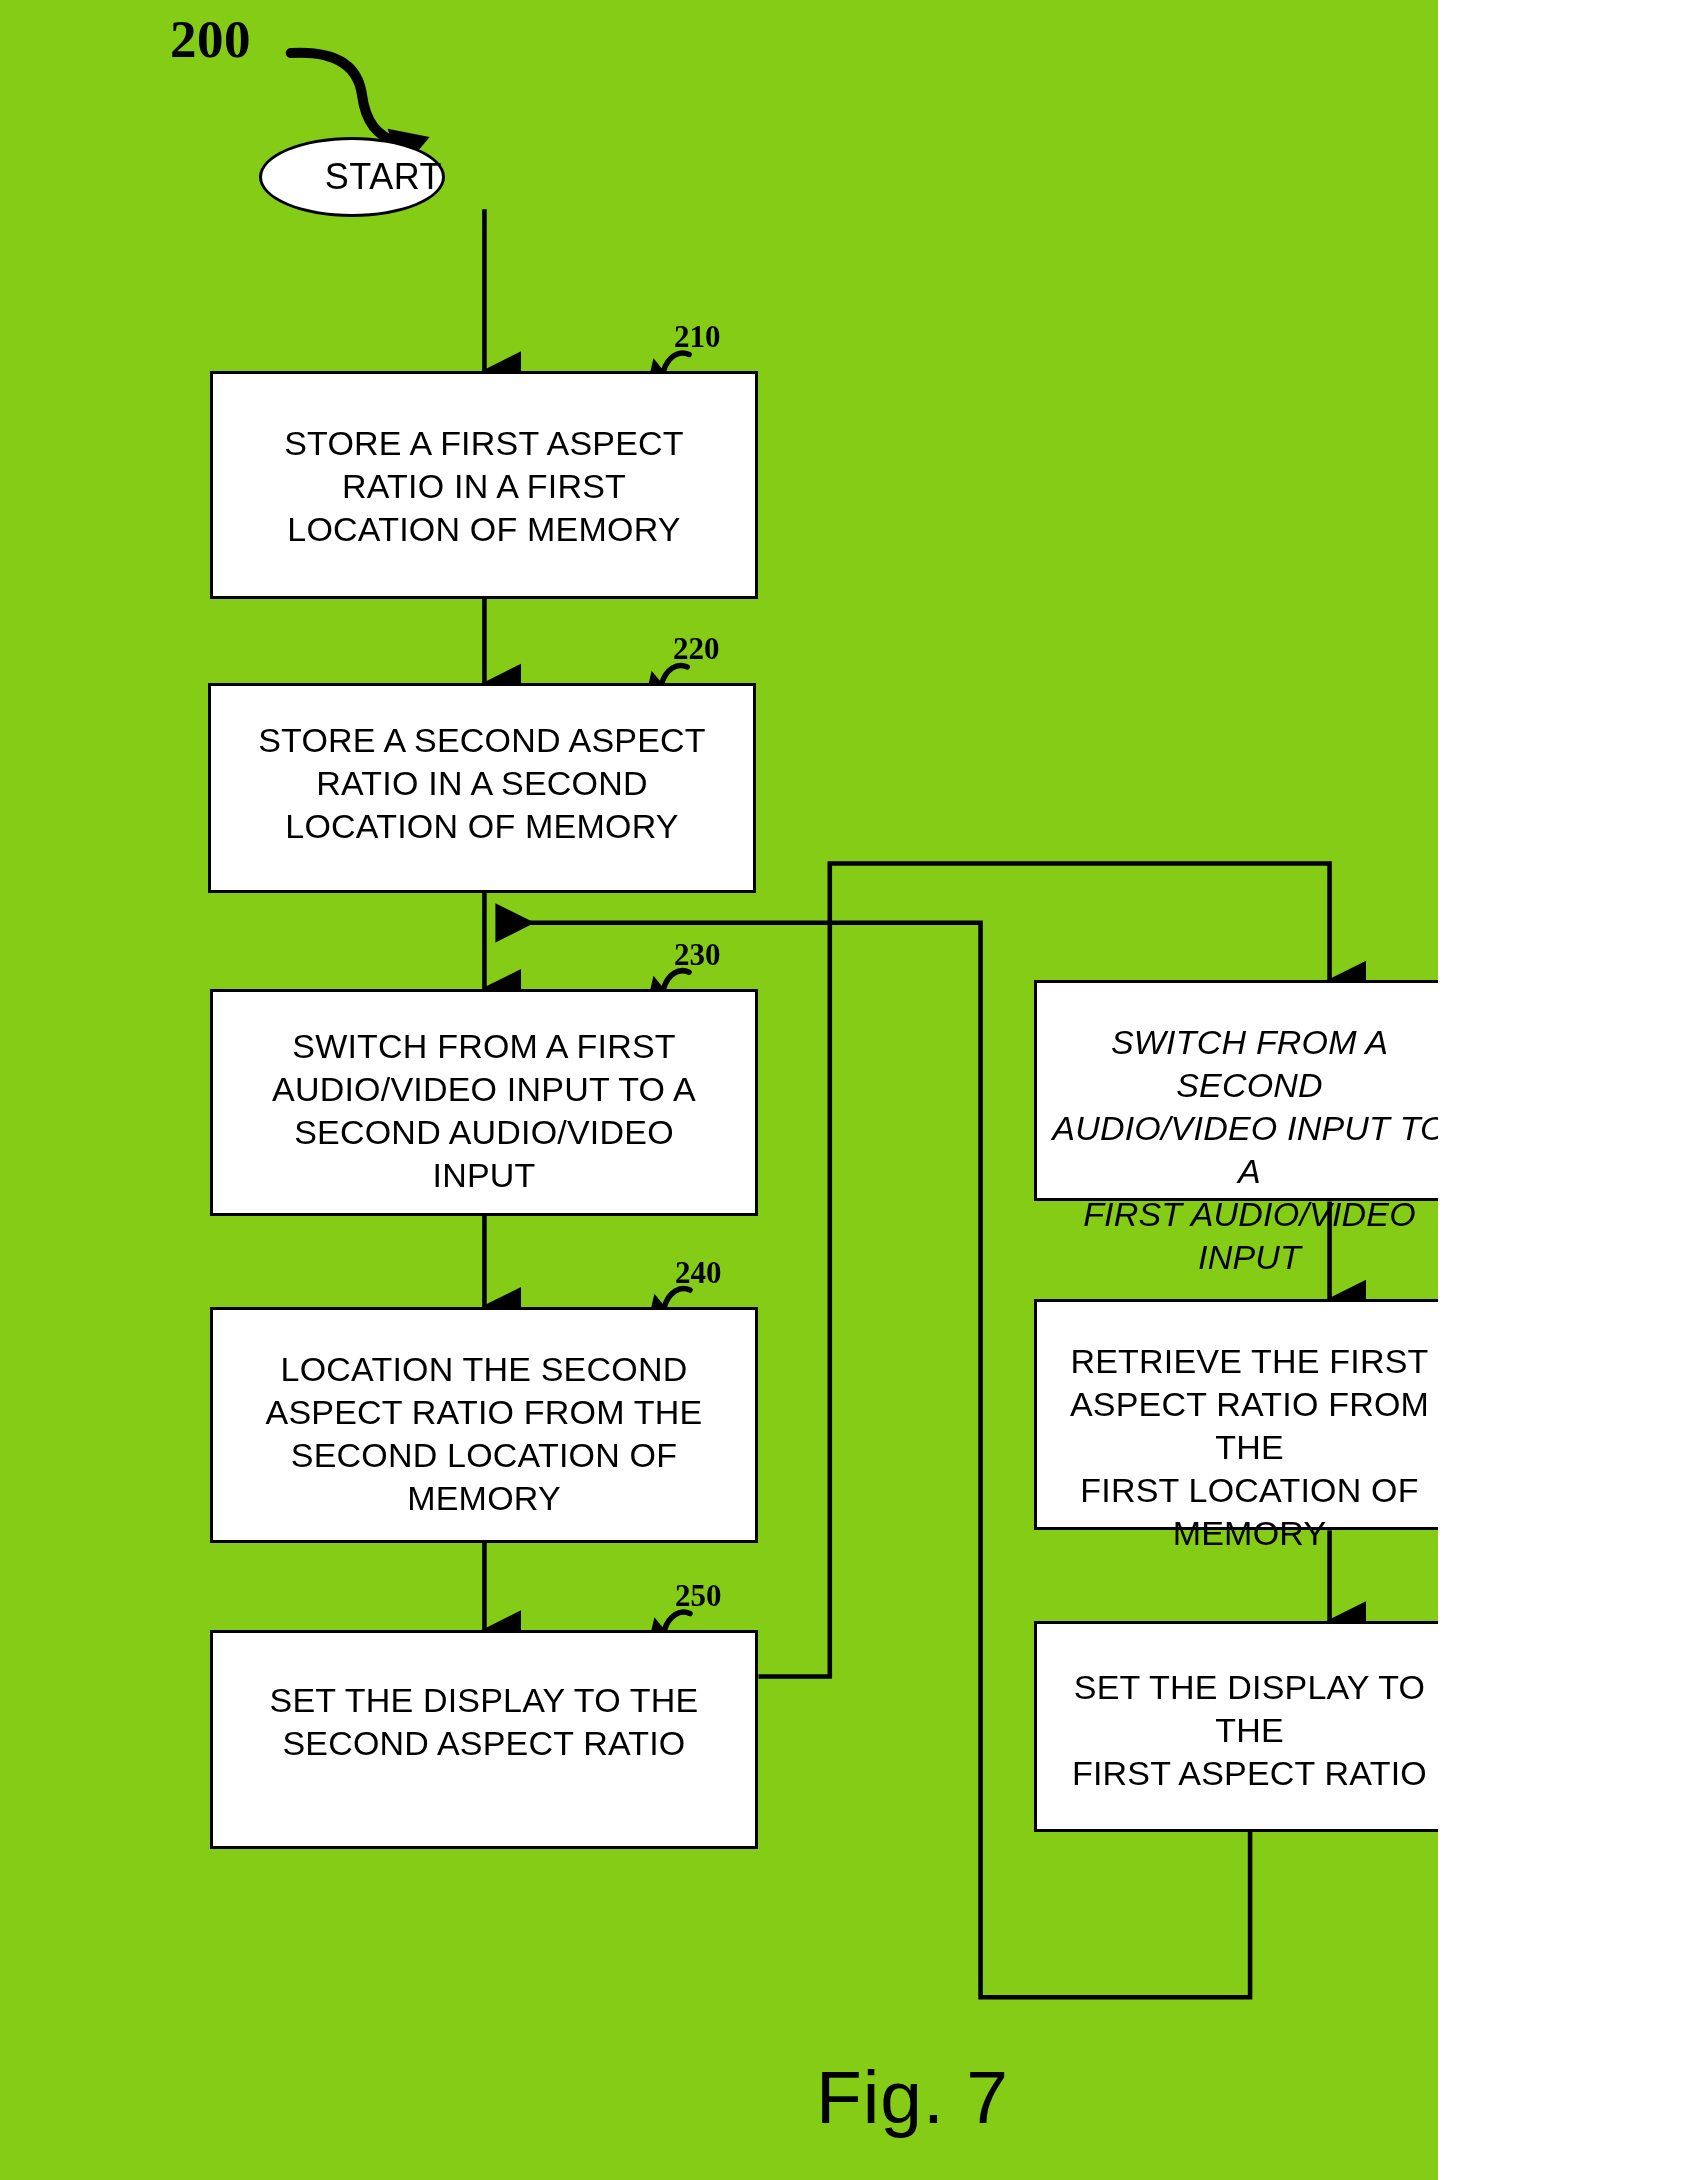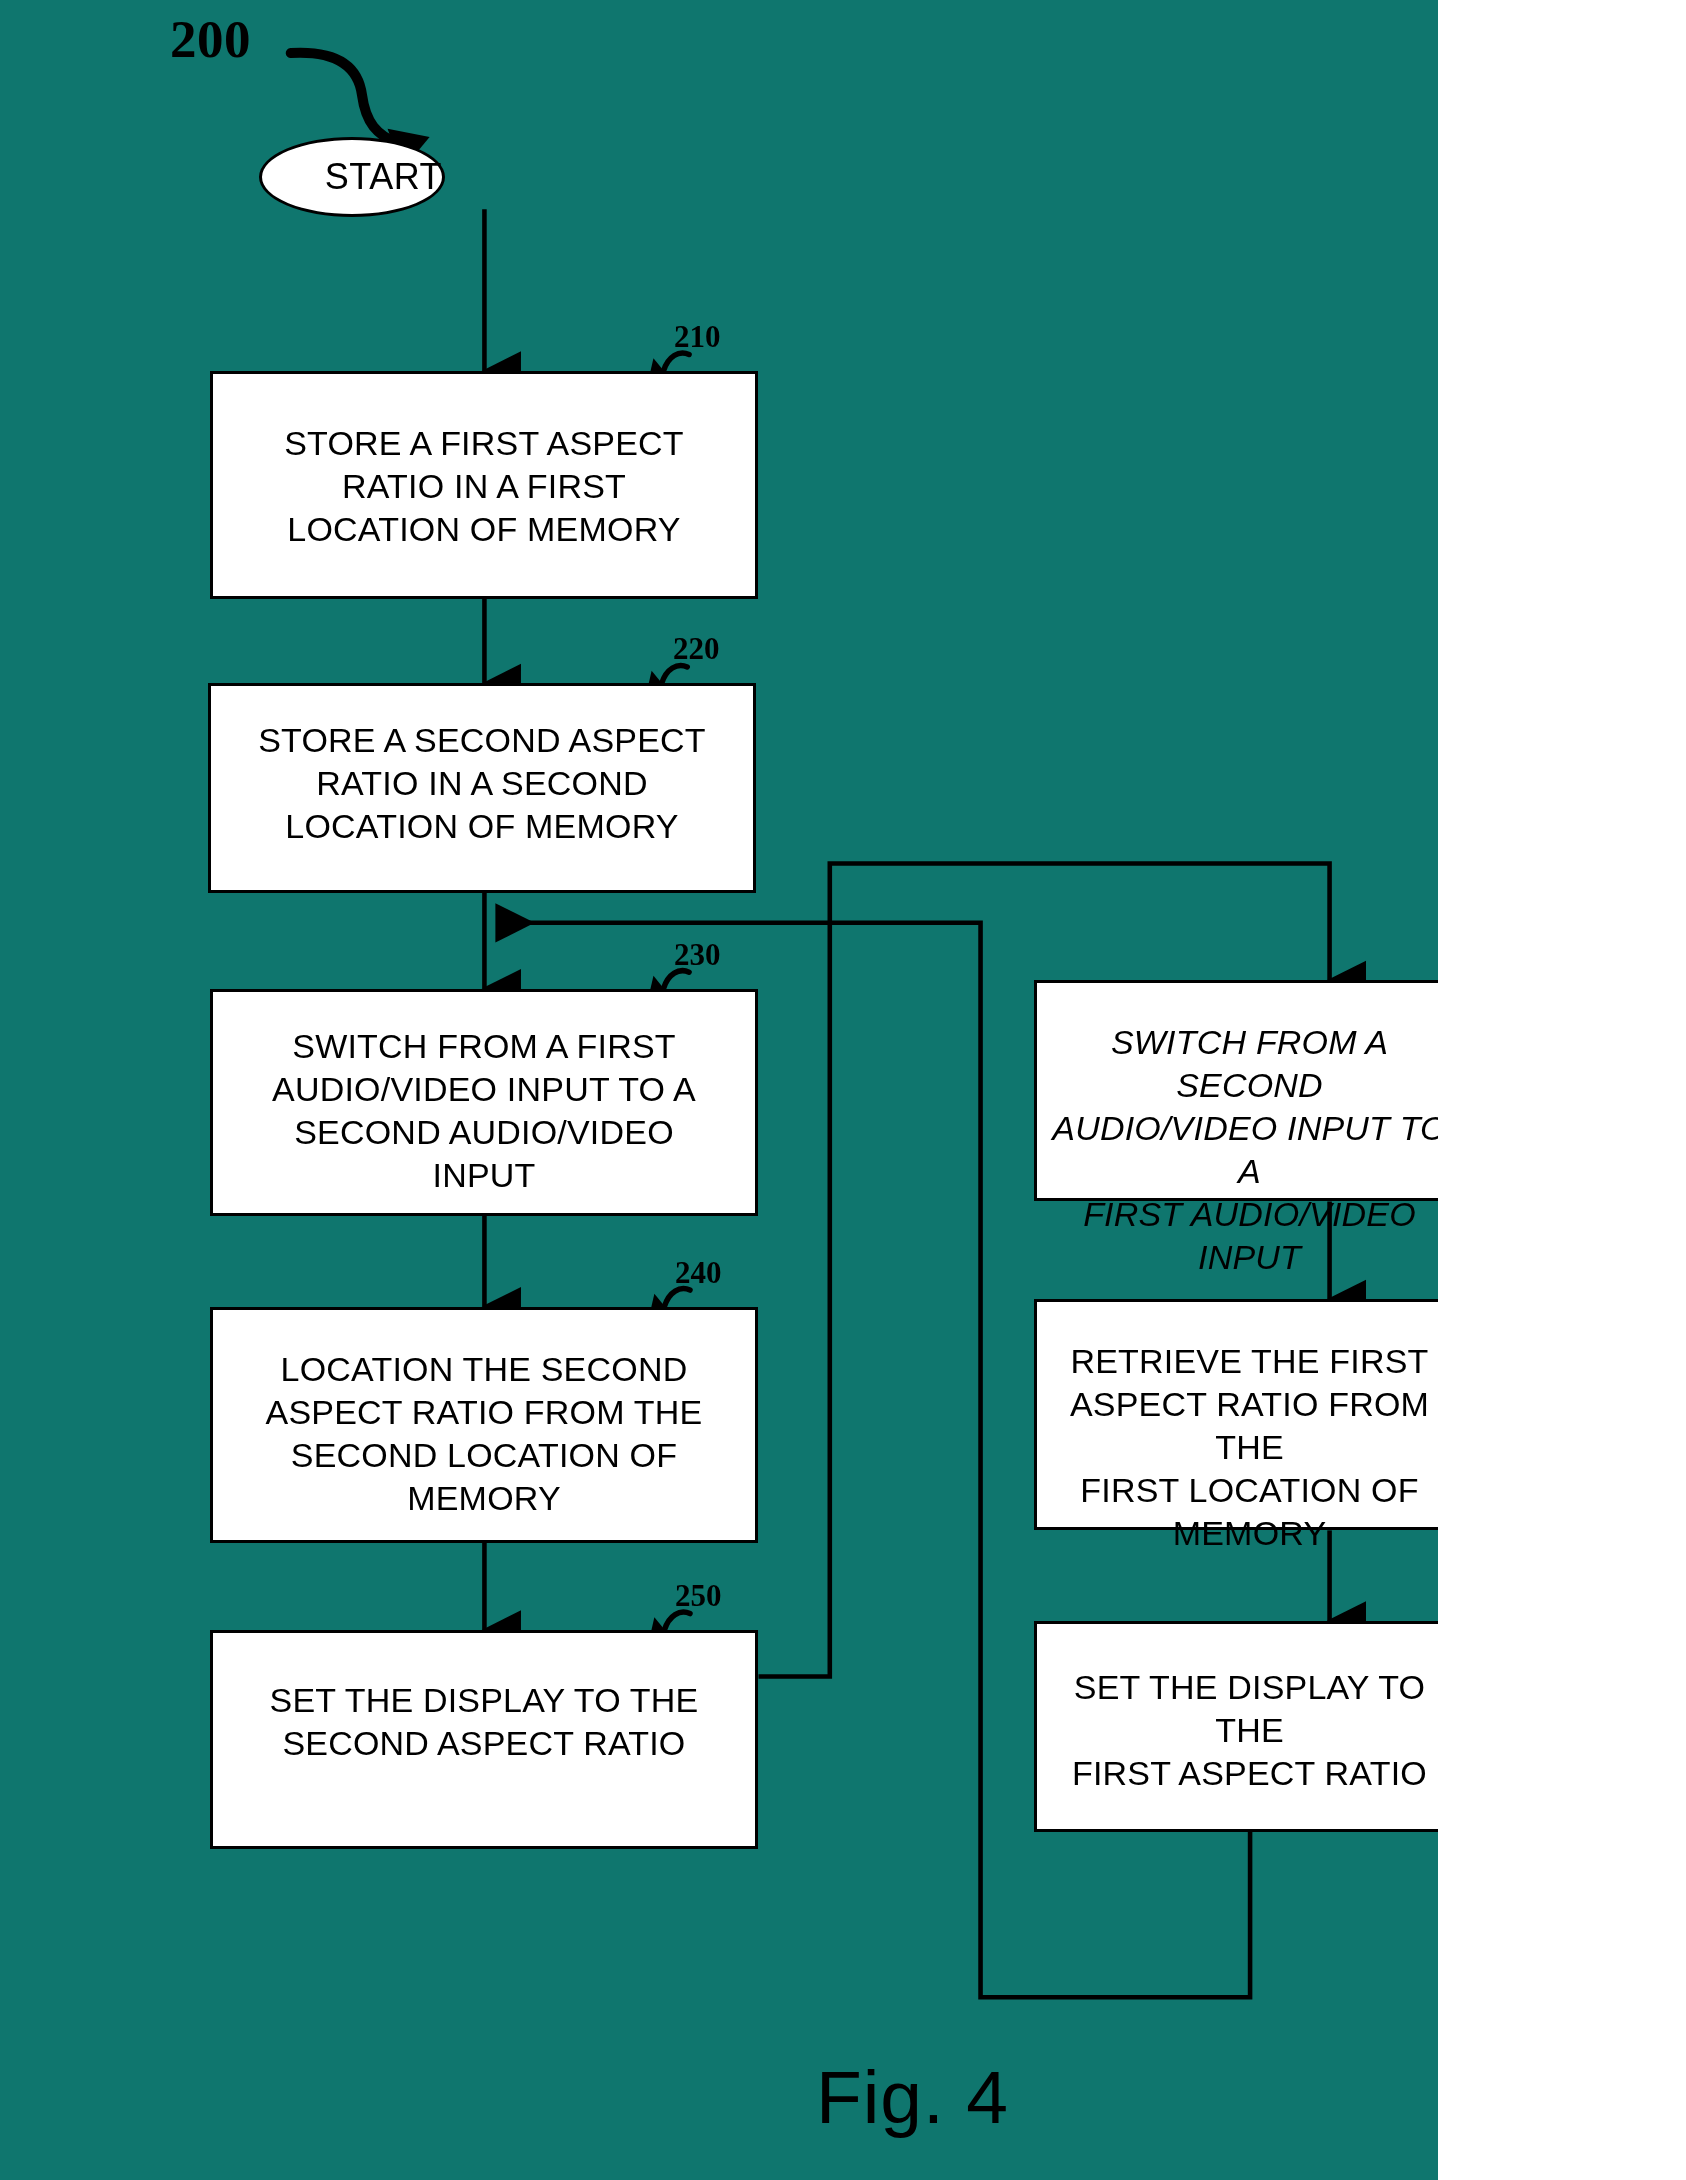--- a/index.html
+++ b/index.html
@@ -7,21 +7,21 @@
     padding: 0;
     background: #ffffff;
   }
   body {
     font-family: "Liberation Sans", sans-serif;
   }
   #page {
     position: relative;
     width: 1438px;
     height: 2180px;
-    background: #0f766e;
+    background: #84cc16;
     overflow: hidden;
   }
   #fig-svg {
     position: absolute;
     left: 0;
     top: 0;
     width: 1687px;
     height: 2180px;
   }
   
@@ -228,16 +228,16 @@
   <div class="callout" style="left:1491px; top:1247px;">270</div>
 
   <div class="node" style="left:1034px; top:1621px; width:431px; height:211px;">
     <div class="node-text" style="top:42px;">
       <div>SET THE DISPLAY TO THE</div>
       <div>FIRST ASPECT RATIO</div>
     </div>
   </div>
   <div class="callout" style="left:1491px; top:1569px;">280</div>
 
-  <div class="fig-caption" style="left:816px; top:2054px;">Fig. 4</div>
+  <div class="fig-caption" style="left:816px; top:2054px;">Fig. 7</div>
 
 </div>
 
 
 </body></html>

